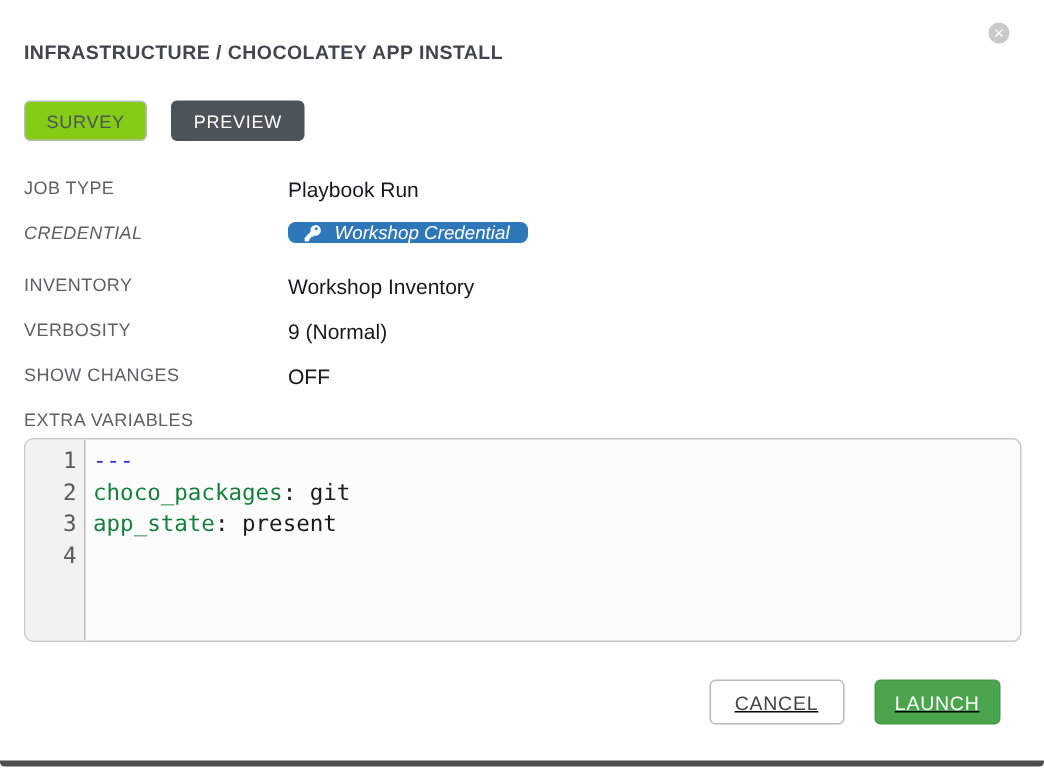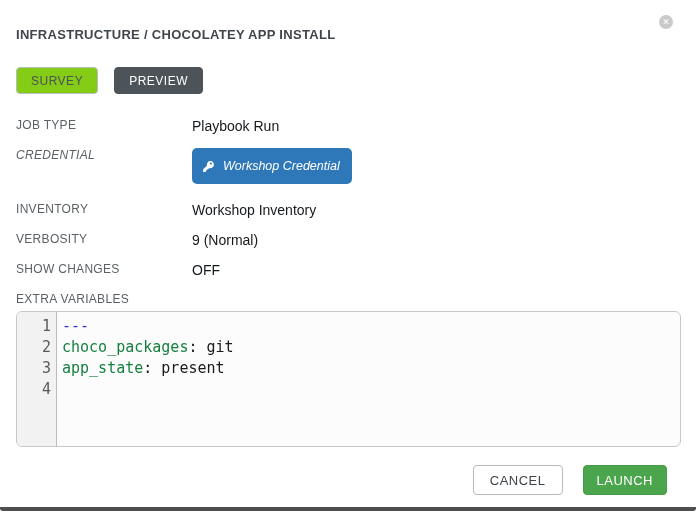--- a/index.html
+++ b/index.html
@@ -88,21 +88,21 @@
     text-transform: uppercase;
   }
   .field-value {
     font-size: 14px;
     color: #16191c;
   }
   .cred-tag {
     display: inline-flex;
     align-items: center;
     gap: 8px;
-    height: 36px;
+    height: 14px;
     padding: 0 12px 0 10px;
     background: #2e77b8;
     border-radius: 5px;
     color: #ffffff;
     font-size: 12.5px;
     cursor: pointer;
   }
   .cred-tag svg { display: block; }
   
   .ev-label {
@@ -141,23 +141,24 @@
     color: #1a1a1a;
   }
   .gutter div, .code-area div { height: 21px; }
   .tok-meta { color: #3030c8; }
   .tok-key  { color: #15803d; }
   .tok-plain{ color: #1a1a1a; }
   
   .footer {
     position: absolute;
     right: 29px;
-    bottom: 12px;
+    bottom: 24px;
     display: flex;
     gap: 20px;
+    text-decoration: underline;
   }
   .btn {
     height: 30px;
     border-radius: 4px;
     font-size: 13px;
     letter-spacing: 0.5px;
     font-family: inherit;
     display: inline-flex;
     align-items: center;
     justify-content: center;

